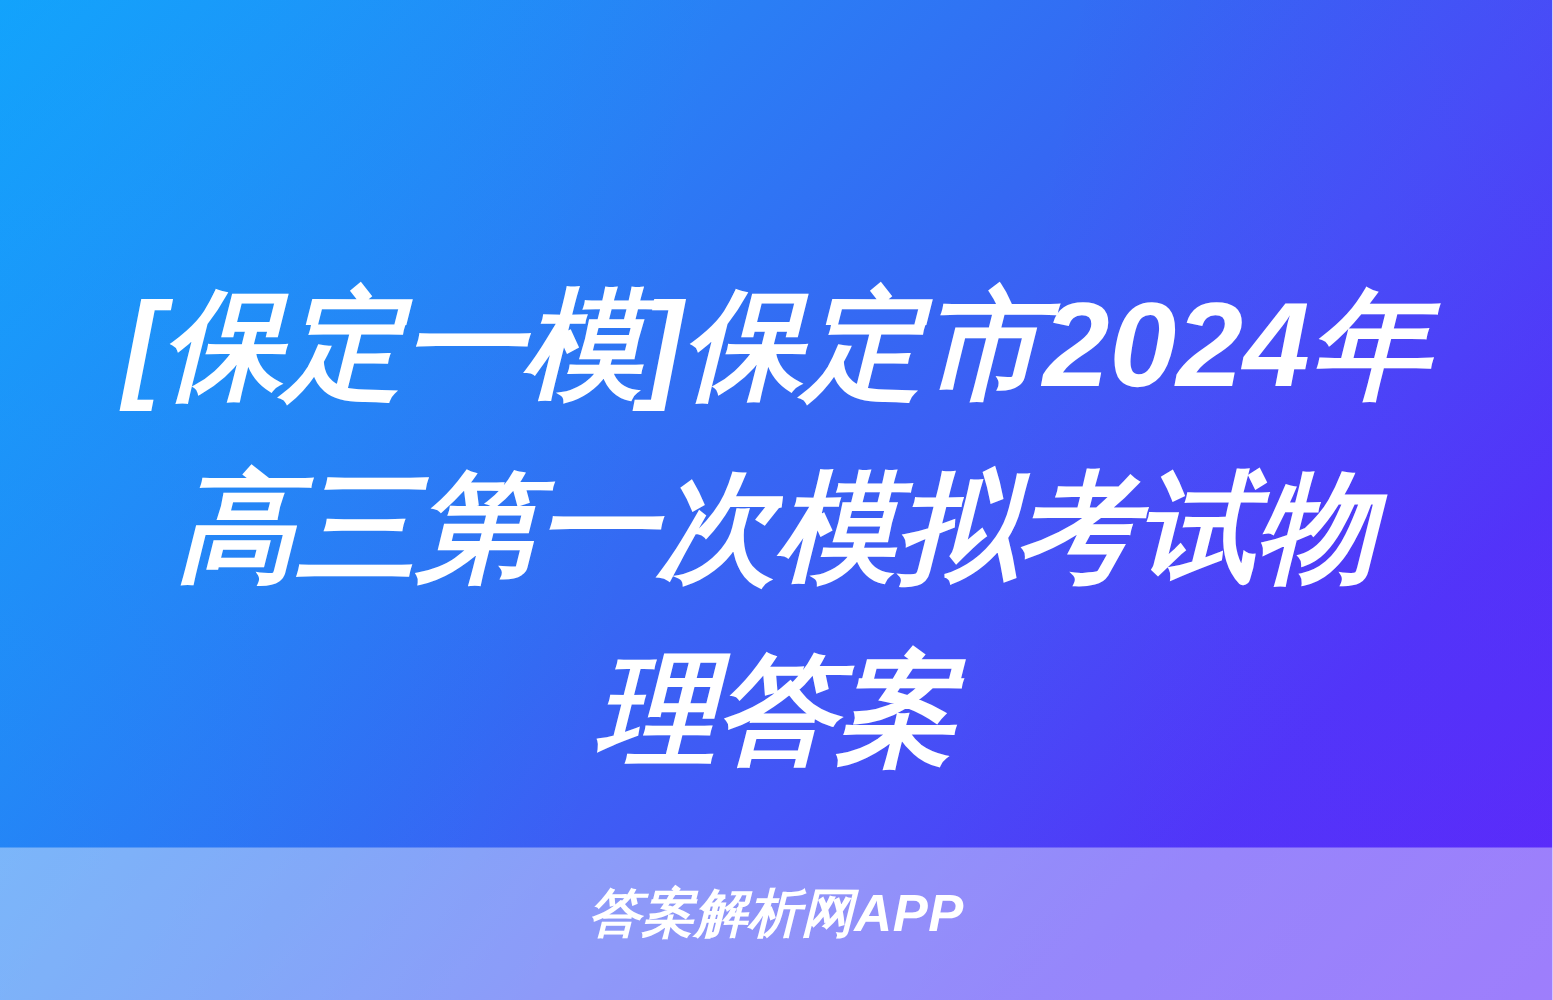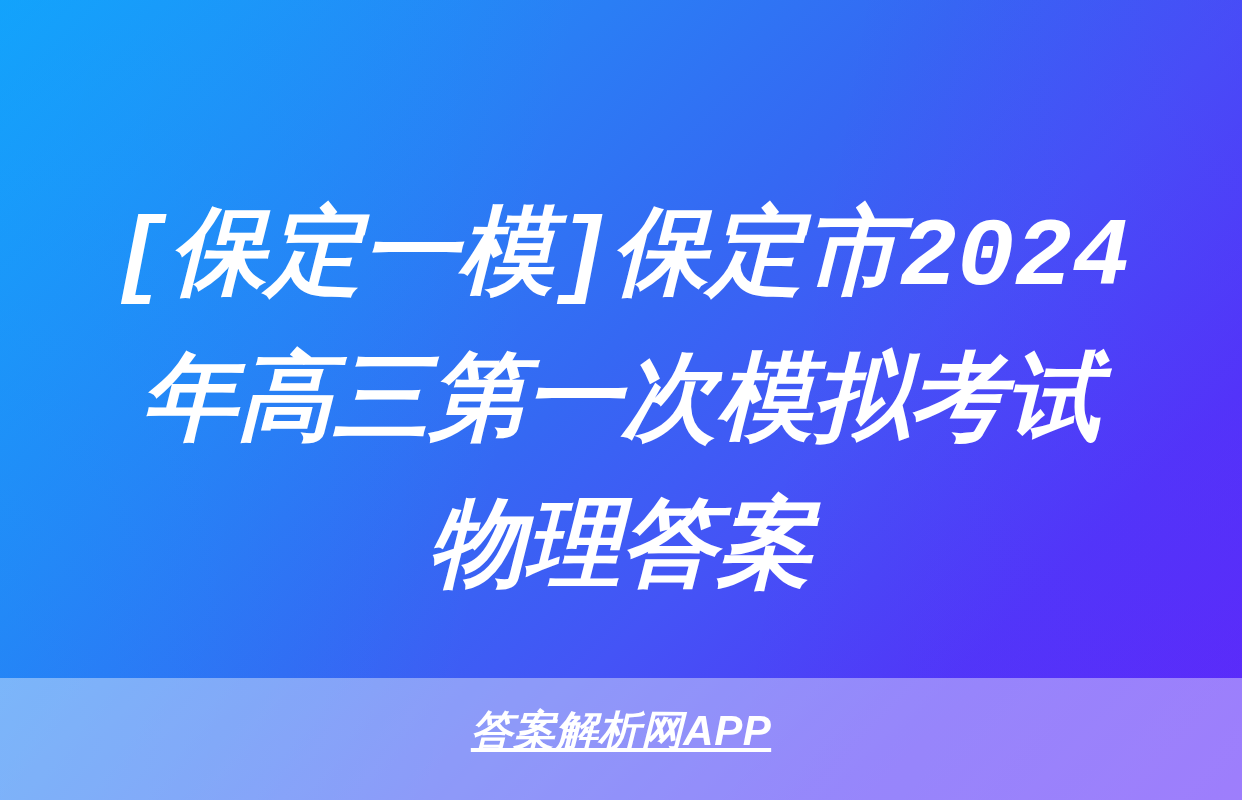--- a/index.html
+++ b/index.html
@@ -37,33 +37,32 @@
         rgba(95,30,255,0.00) 62%,
         rgba(95,30,255,0.22) 100%);
     pointer-events: none;
   }
 
   
   .headline {
     position: absolute;
     left: 0;
     right: 0;
-    top: 186px;
+    top: 204px;
     padding: 0 96px;
     box-sizing: border-box;
     text-align: center;
     color: #ffffff;
     font-size: 96px;
     line-height: 146px;
     font-weight: 700;
     font-style: italic;
     letter-spacing: 0px;
     white-space: pre-line;
     z-index: 3;
-    font-family: Liberation Mono, monospace;
   }
 
   
   .bottom-band {
     position: absolute;
     left: 0;
     right: 0;
     top: 678px;
     height: 122px;
     background: rgba(255, 255, 255, 0.40);
@@ -78,21 +77,20 @@
     top: 706px;
     text-align: center;
     color: #ffffff;
     font-size: 42px;
     line-height: 50px;
     font-weight: 700;
     font-style: italic;
     letter-spacing: 0.5px;
     z-index: 4;
     white-space: nowrap;
-    text-decoration: underline;
   }
 </style>
 </head>
 <body>
 
 <div id="card">
 
   <div class="headline">[保定一模]保定市2024年高三第一次模拟考试物理答案</div>
 
   <div class="bottom-band"></div>

